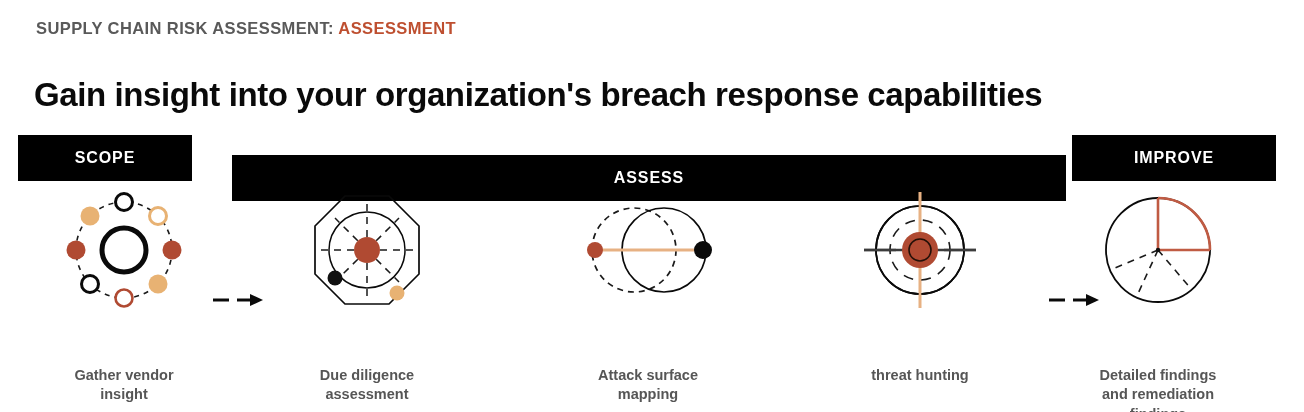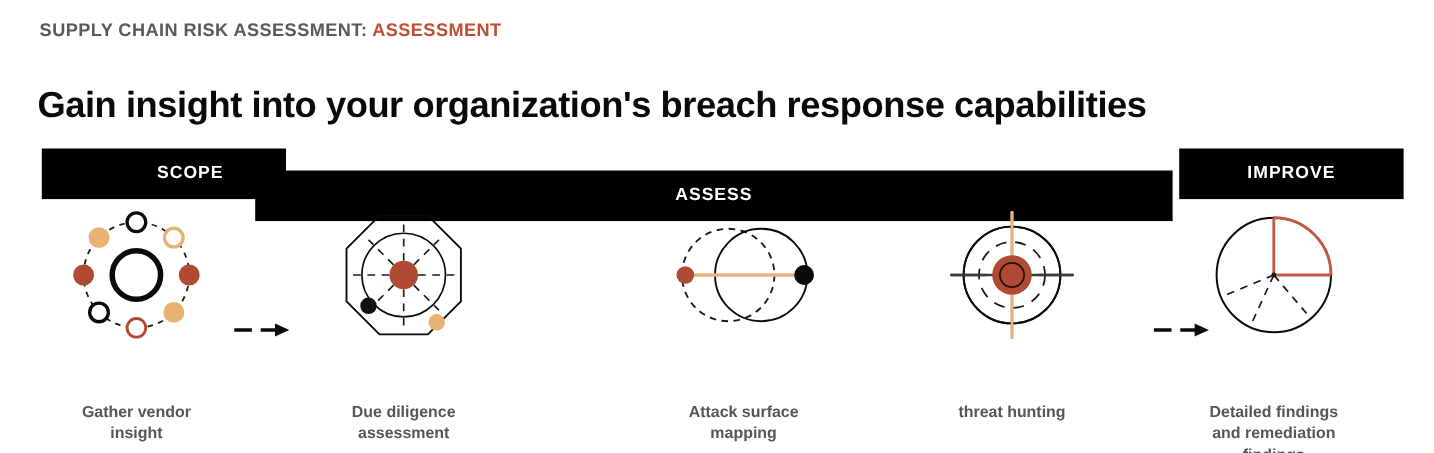--- a/index.html
+++ b/index.html
@@ -54,21 +54,21 @@
     height: 46px;
     background: #000000;
     color: #ffffff;
     display: flex;
     align-items: center;
     justify-content: center;
     font-size: 16px;
     font-weight: bold;
     letter-spacing: 0.9px;
   }
-  .bar-scope   { left: 38px;   width: 174px; padding-left: 48px; }
+  .bar-scope   { left: 18px;   width: 174px; }
   .bar-assess  { left: 232px;  width: 834px; margin-top: 20px; }
   .bar-improve { left: 1072px; width: 204px; }
 
   
   .steps {
     position: absolute;
     left: 0;
     top: 186px;
     width: 1304px;
     height: 226px;
@@ -77,21 +77,21 @@
     position: absolute;
     top: 0;
     width: 204px;
     display: flex;
     flex-direction: column;
     align-items: center;
     gap: 48px;
   }
   .step-1 { left: 22px; }
   .step-2 { left: 265px; }
-  .step-3 { left: 574px; }
+  .step-3 { left: 546px; }
   .step-4 { left: 818px; }
   .step-5 { left: 1056px; }
 
   .icon-box {
     width: 140px;
     height: 128px;
     display: block;
   }
   .caption {
     margin-top: 4px;

